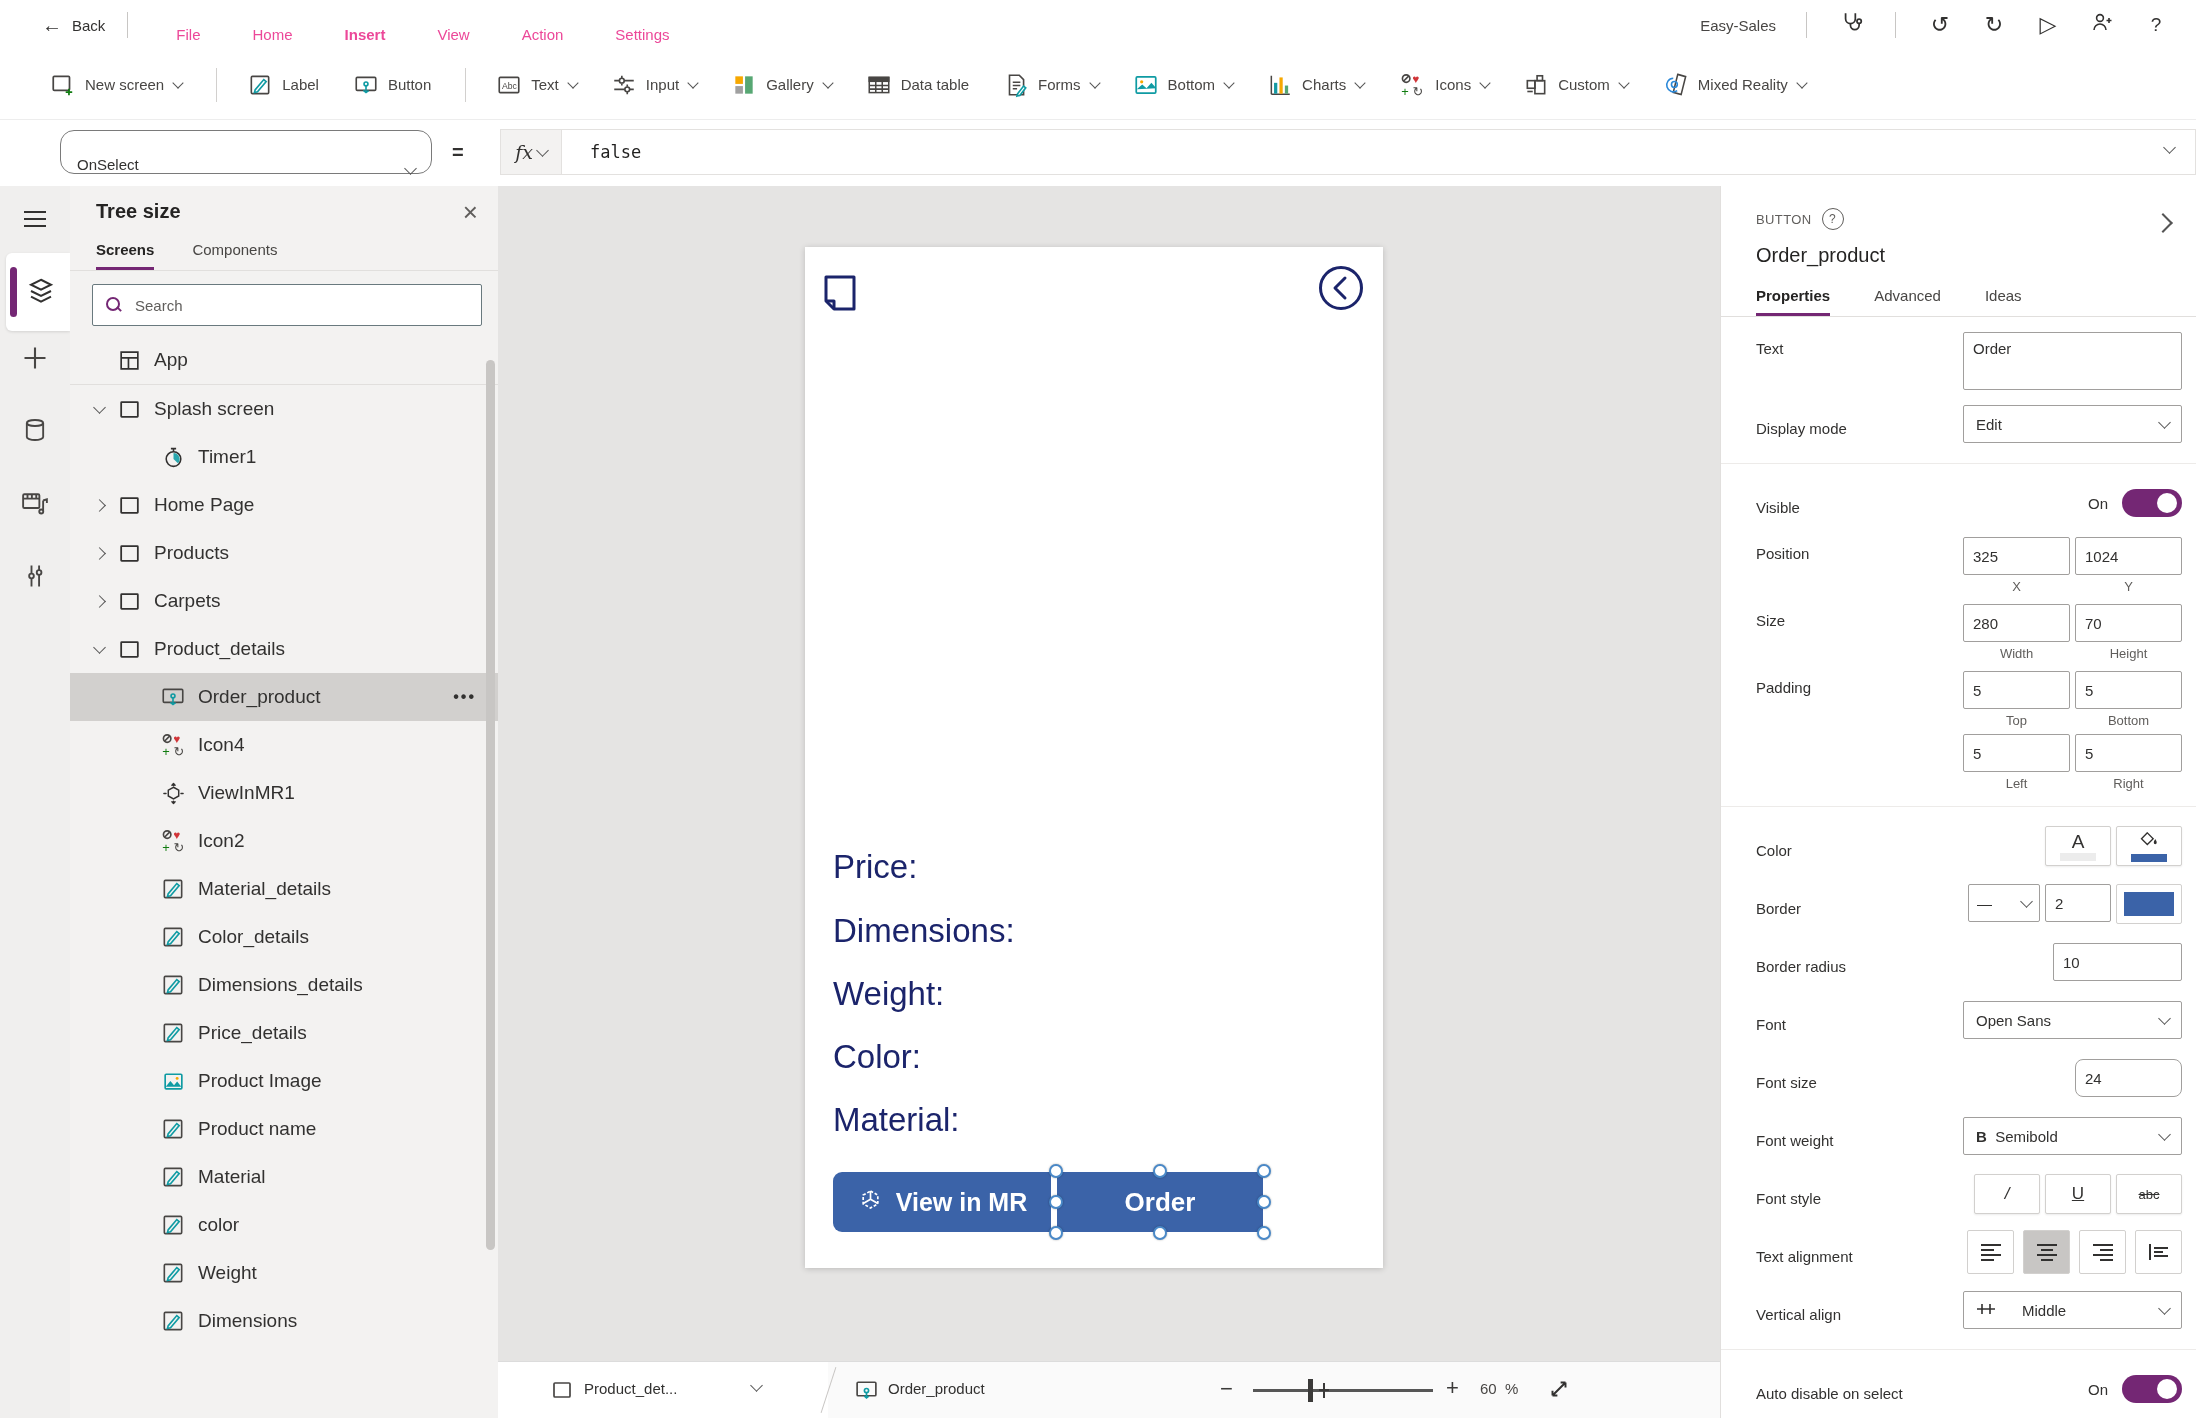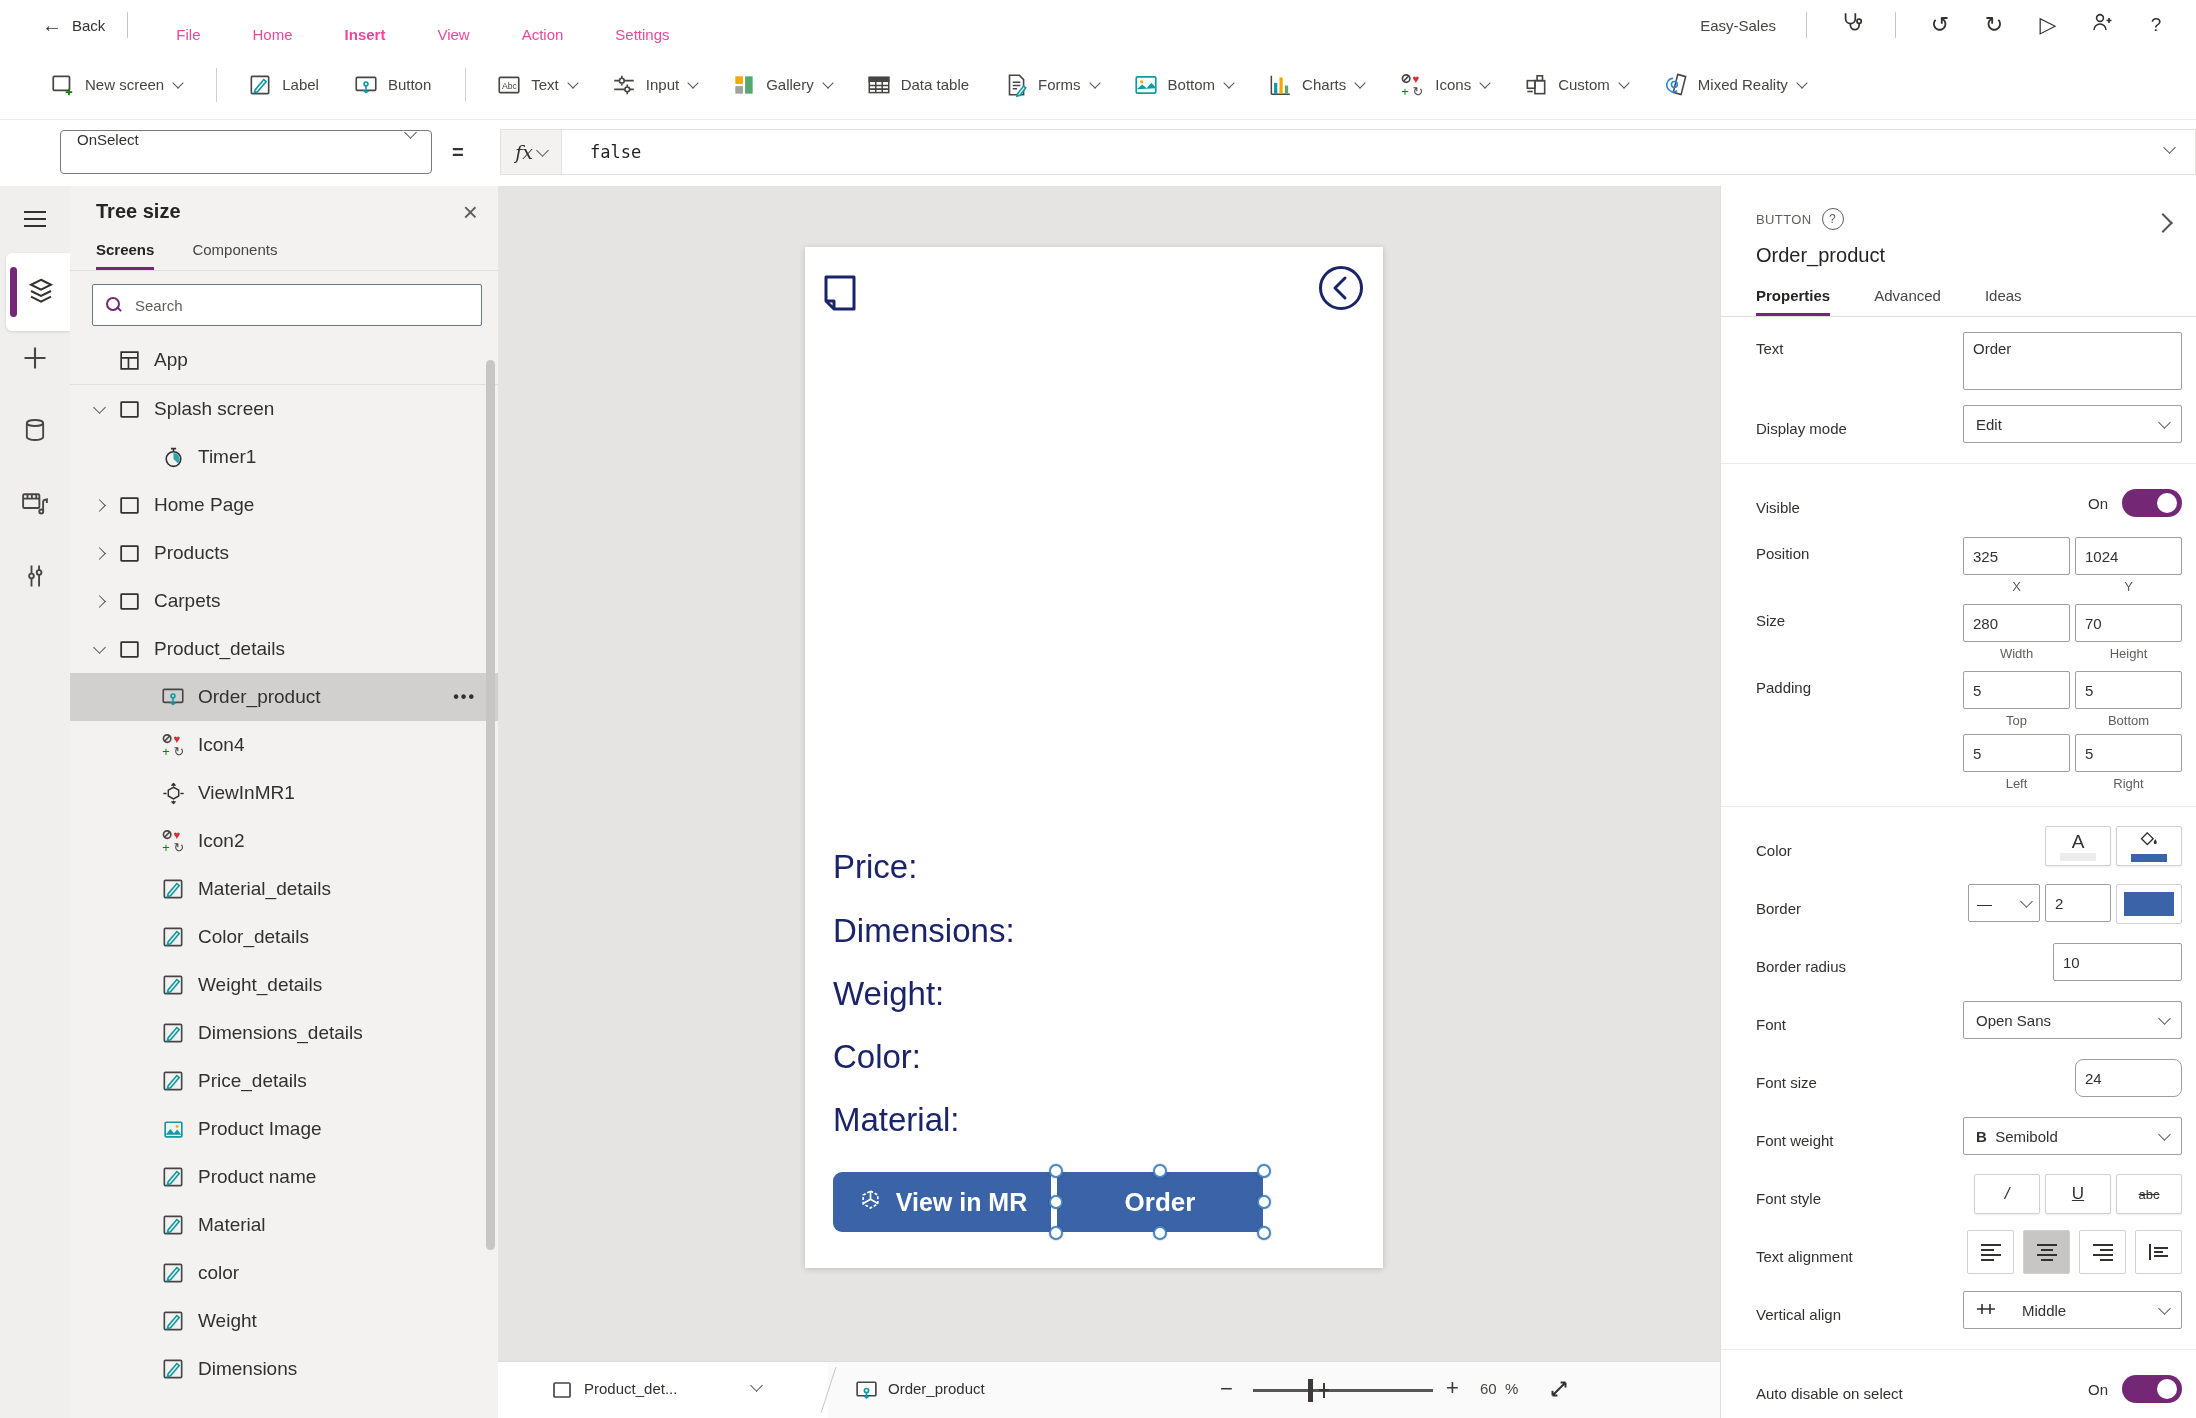--- a/index.html
+++ b/index.html
@@ -21,21 +21,21 @@
   .mbicon{font-size:22px;color:#323130;width:28px;text-align:center;cursor:pointer;}
   
   #toolbar{position:absolute;left:0;top:50px;width:2196px;height:70px;background:#fff;border-bottom:1px solid #ededed;display:flex;align-items:center;padding-left:50px;box-sizing:border-box;}
   .titem{display:flex;align-items:center;gap:9px;margin-right:34px;cursor:pointer;}
   .titem .tlabel{font-size:15px;color:#484644;white-space:nowrap;}
   .titem .chev{width:7px;height:7px;margin-left:1px;}
   .ticon svg{display:block;}
   .tdiv{width:1px;height:34px;background:#d2d0ce;margin:0 30px 0 0;}
   
   #formulabar{position:absolute;left:0;top:120px;width:2196px;height:66px;background:#fff;border-bottom:1px solid #dcdcdc;}
-  #propsel{position:absolute;left:60px;top:10px;width:372px;height:44px;border:1px solid #7a7a7a;border-radius:4px;background:#fff;display:flex;align-items:flex-start;justify-content:space-between;padding:0 16px;box-sizing:border-box;font-size:15px;cursor:pointer;}
+  #propsel{position:absolute;left:60px;top:10px;width:372px;height:44px;border:1px solid #7a7a7a;border-radius:14px;background:#fff;display:flex;align-items:flex-end;justify-content:space-between;padding:0 16px;box-sizing:border-box;font-size:15px;cursor:pointer;}
   #eqsign{position:absolute;left:452px;top:10px;height:44px;line-height:44px;font-size:20px;font-weight:bold;}
   #fxwrap{position:absolute;left:500px;top:9px;right:0;height:46px;border:1px solid #e3e1df;display:flex;align-items:center;box-sizing:border-box;background:#fff;}
   #fxbtn{width:60px;height:100%;background:#f3f2f1;border-right:1px solid #e3e1df;display:flex;align-items:center;justify-content:center;gap:5px;cursor:pointer;}
   #fxbtn .fx{font-family:"DejaVu Serif",serif;font-style:italic;font-size:19px;color:#323130;}
   #fexpr{flex:1;font-family:"DejaVu Sans Mono",monospace;font-size:17px;color:#201f1e;padding-left:28px;}
   #fbchev{position:absolute;right:22px;top:26px;}
   
   #main{position:absolute;left:0;top:186px;width:2196px;height:1232px;}
   
   #rail{position:absolute;left:0;top:0;width:70px;height:100%;background:#f0efee;border-right:1px solid #e6e4e2;}
@@ -544,31 +544,20 @@
           </div>
           <div class="trow">
             <span class="tchev"></span>
             <span class="tind"></span>
             <span class="tricon">
               <svg width="26" height="26" viewBox="0 0 24 24" fill="none" stroke="#484644" stroke-width="1.5">
                 <rect x="4" y="4" width="16" height="16" rx="1"></rect>
                 <path d="M7.5 16.5l8-9.5 2.2 1.9-8 9.4-2.8.6z" stroke="#0f9ba3"></path>
               </svg>
             </span>
-            <span class="trlabel">Weight_details</span>
-          </div>
-          <div class="trow">
-            <span class="tchev"></span>
-            <span class="tind"></span>
-            <span class="tricon">
-              <svg width="26" height="26" viewBox="0 0 24 24" fill="none" stroke="#484644" stroke-width="1.5">
-                <rect x="4" y="4" width="16" height="16" rx="1"></rect>
-                <path d="M7.5 16.5l8-9.5 2.2 1.9-8 9.4-2.8.6z" stroke="#0f9ba3"></path>
-              </svg>
-            </span>
             <span class="trlabel">Dimensions_details</span>
           </div>
           <div class="trow">
             <span class="tchev"></span>
             <span class="tind"></span>
             <span class="tricon">
               <svg width="26" height="26" viewBox="0 0 24 24" fill="none" stroke="#484644" stroke-width="1.5">
                 <rect x="4" y="4" width="16" height="16" rx="1"></rect>
                 <path d="M7.5 16.5l8-9.5 2.2 1.9-8 9.4-2.8.6z" stroke="#0f9ba3"></path>
               </svg>

